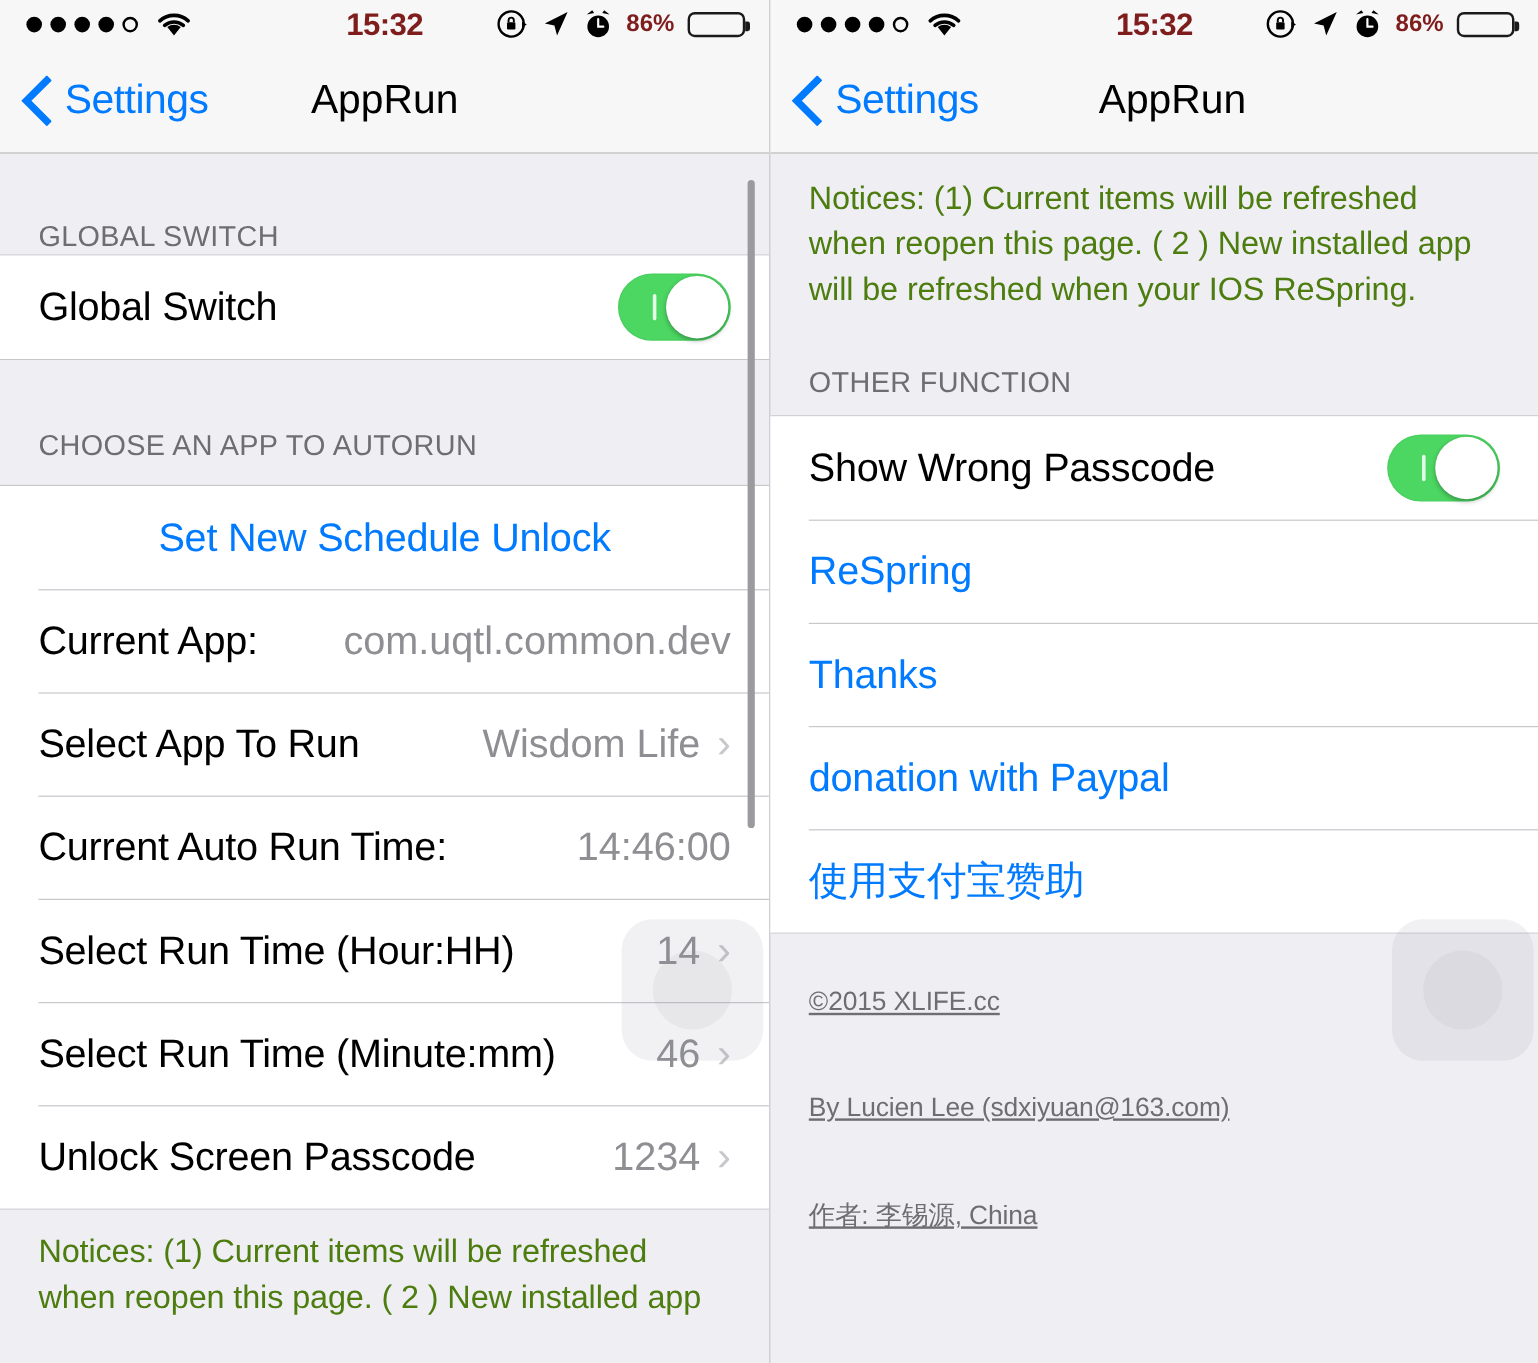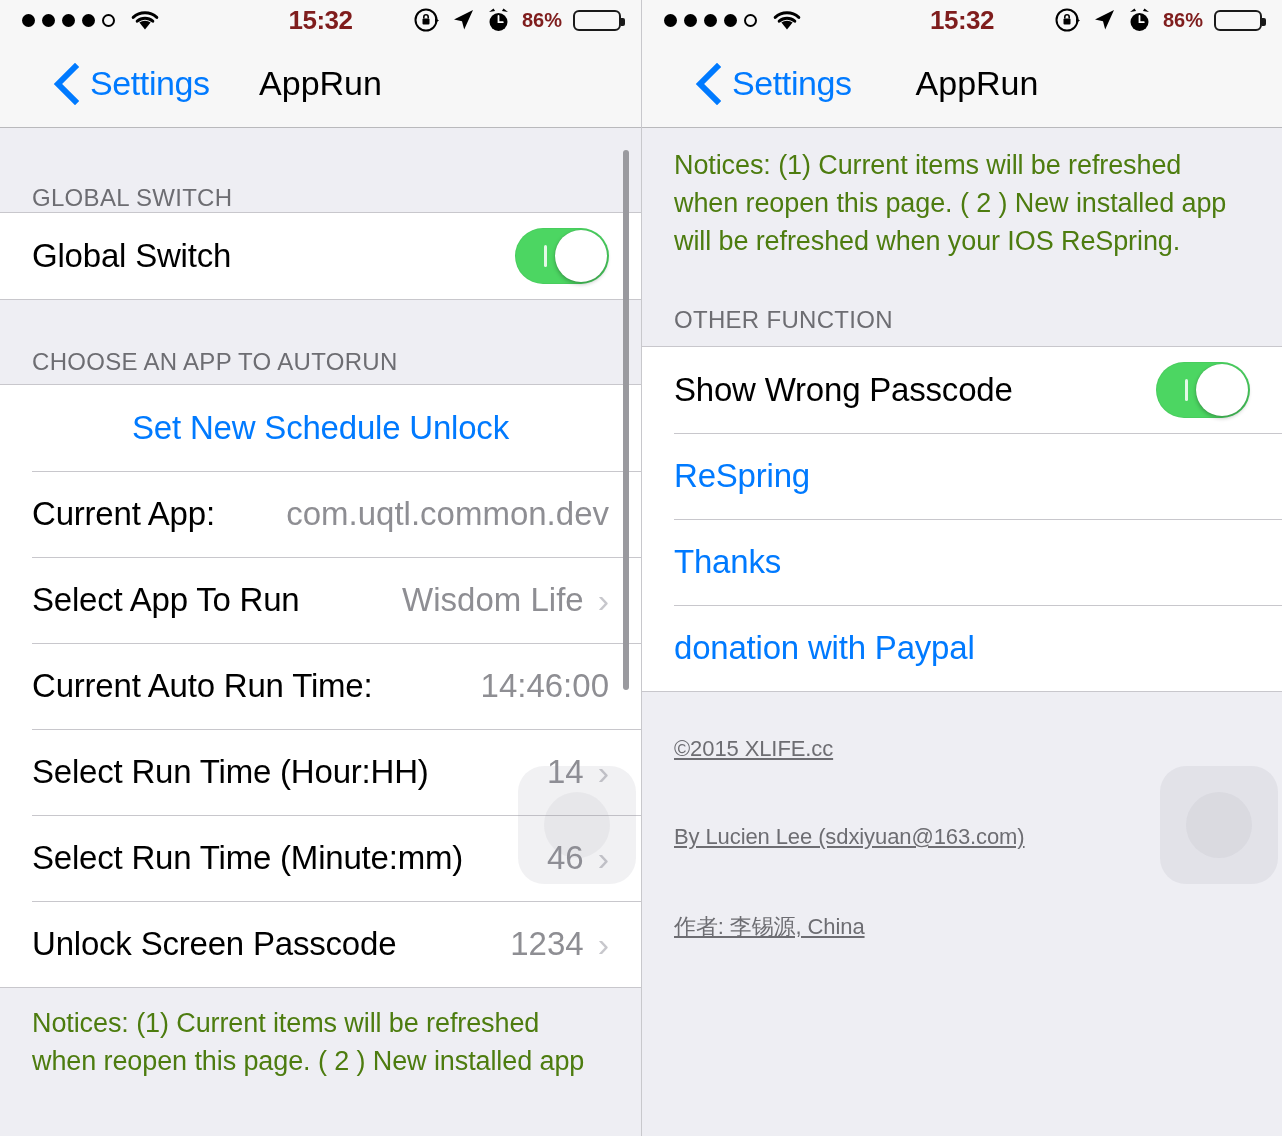--- a/index.html
+++ b/index.html
@@ -49,21 +49,20 @@
   .battery .fill { height: 100%; background: #00e23d; border-radius: 3px; }
   .pct { font-size: 20px; font-weight: bold; }
 
   
   .navbar {
     height: 88px; width: 100%;
     background: #f7f7f7;
     border-bottom: 1px solid #b9b9bc;
     display: flex; align-items: center;
     position: relative;
-    padding-left: 36px;
   }
   .back {
     display: flex; align-items: center; gap: 11px;
     padding-left: 17px; cursor: pointer;
   }
   .back-label { color: #007aff; font-size: 34px; letter-spacing: -0.4px; }
   .nav-title {
     position: absolute; left: 0; right: 0; text-align: center;
     font-size: 34px; font-weight: normal; color: #000; pointer-events: none;
   }
@@ -207,21 +206,21 @@
       <div class="group">
         <div class="row">
           <span class="row-label">Global Switch</span>
           <span class="toggle">
             <span class="bar"></span>
             <span class="knob"></span>
           </span>
         </div>
       </div>
 
-      <div class="section-header" style="height:84px;padding-bottom:8px">CHOOSE AN APP TO AUTORUN</div>
+      <div class="section-header" style="height:104px;padding-bottom:18px">CHOOSE AN APP TO AUTORUN</div>
       <div class="group">
 
         <div class="row center">
           <span class="row-label">Set New Schedule Unlock</span>
         </div>
 
         <div class="row">
           <span class="row-label">Current App:</span>
           <span class="row-right">
             <span class="row-value">com.uqtl.common.dev</span>
@@ -339,20 +338,23 @@
         </div>
         <div class="row link">
           <span class="row-label">ReSpring</span>
         </div>
         <div class="row link">
           <span class="row-label">Thanks</span>
         </div>
         <div class="row link">
           <span class="row-label">donation with Paypal</span>
         </div>
+        <div class="row link">
+          <span class="row-label">使用支付宝赞助</span>
+        </div>
       </div>
 
       <div class="footer-lines">
         <div>©2015 XLIFE.cc</div>
         <div>By Lucien Lee (sdxiyuan@163.com)</div>
         <div>作者: 李锡源, China</div>
       </div>
     </div>
 
     <div class="touch" style="left:518px;top:766px"></div>

